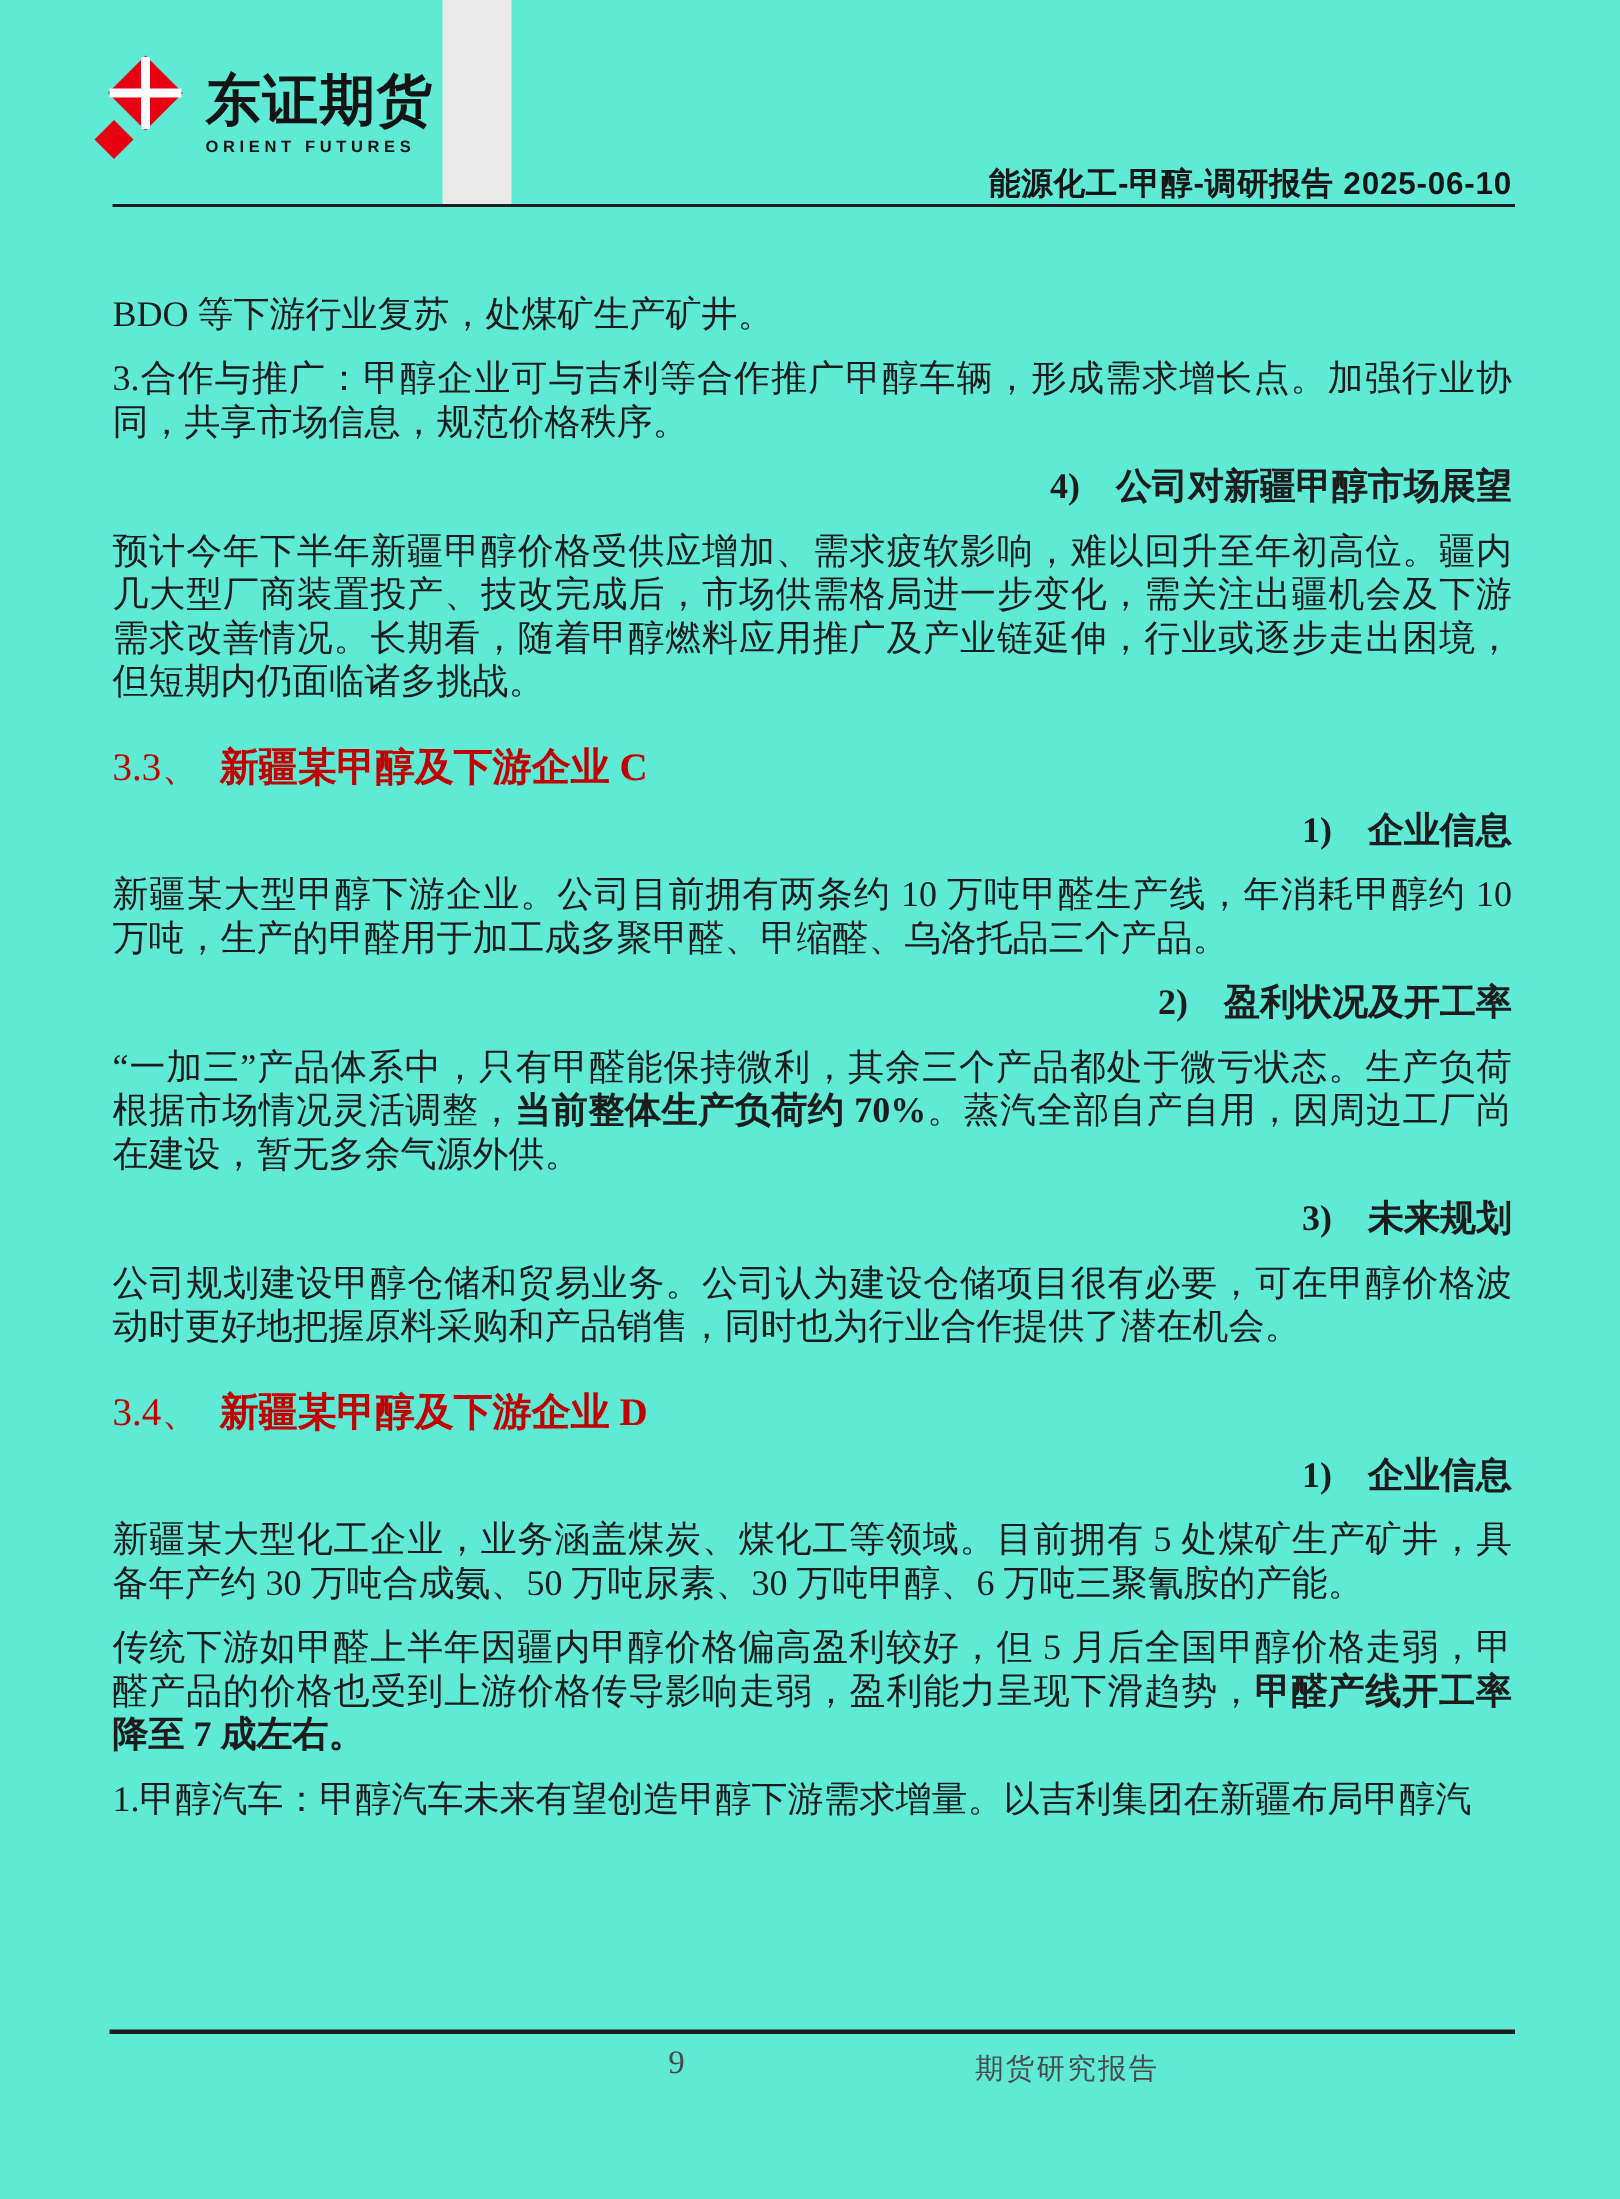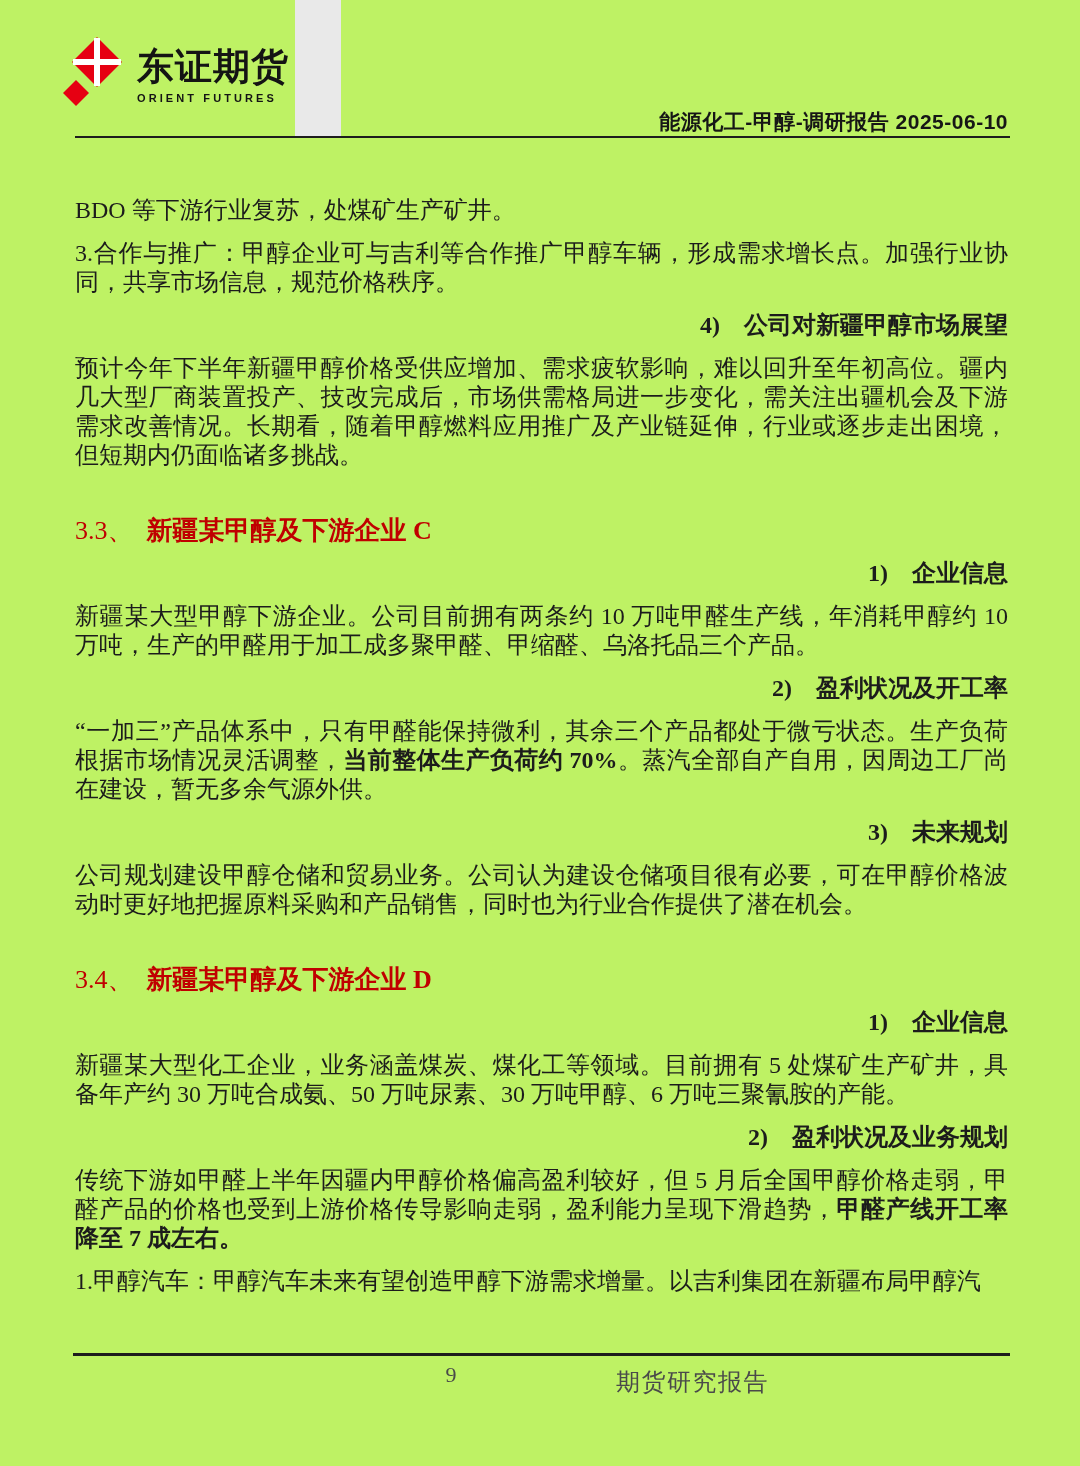--- a/index.html
+++ b/index.html
@@ -1,17 +1,17 @@
 <!DOCTYPE html>
 <html style="--brand-red: #e60012; --heading-red: #c00000;"><head>
 <meta charset="utf-8">
 <style>
   html,body { margin:0; padding:0; background:#ffffff; }
   .page {
-    position:relative; width:1080px; height:1466px; background:#bef264;
+    position:relative; width:1080px; height:1466px; background:#5eead4;
     font-family:"Liberation Serif","DejaVu Serif",serif; color:#1c1c1c;
     overflow:hidden;
   }
 
   
   .gray-band { position:absolute; left:295px; top:0; width:46px; height:137px; background:#e9e9e9; }
   .logo { position:absolute; left:62px; top:33px; display:flex; align-items:flex-start; }
   .logo-mark { flex:0 0 auto; }
   .logo-text { margin-left:15px; padding-top:15px; font-family:"Liberation Sans","DejaVu Sans",sans-serif; }
   .logo-cn { font-size:37px; font-weight:bold; color:#141414; line-height:1; letter-spacing:1px; white-space:nowrap; }
@@ -25,29 +25,29 @@
 
   
   .content {
     position:absolute; left:75px; width:933px; top:196px;
     font-size:24px; line-height:29px; text-align:justify;
   }
   .para  { margin:0 0 14px 0; }
   .para b { font-weight:bold; }
   .subhead { margin:0 0 14px 0; font-weight:bold; text-align:right; white-space:nowrap; }
   .red-head {
-    margin:44px 0 11px 0; font-size:26px; line-height:34px; font-weight:bold;
+    margin:25px 0 11px 0; font-size:26px; line-height:34px; font-weight:bold;
     color:var(--heading-red,#c00000); text-align:left; white-space:nowrap;
   }
   .red-num { font-weight:normal; margin-right:13px; }
 
   
   .footer-rule { position:absolute; left:73px; right:70px; top:1353px; height:3px; background:#1d1d1d; }
   .page-number { position:absolute; left:430px; top:1362px; width:42px; text-align:center; font-size:22px; color:#4a4a4a; }
-  .footer-label { position:absolute; left:616px; top:1366px; font-size:24px; color:#4a4a4a; letter-spacing:1.5px; white-space:nowrap; }
+  .footer-label { position:absolute; left:650px; top:1366px; font-size:19px; color:#4a4a4a; letter-spacing:1.5px; white-space:nowrap; }
 </style>
 </head>
 <body>
 
 <div class="page">
 
   <div class="gray-band"></div>
 
   <div class="logo">
     <svg class="logo-mark" width="60" height="76" viewBox="0 0 60 76" xmlns="http://www.w3.org/2000/svg">
@@ -84,21 +84,20 @@
     <p class="para"><span>“一加三”产品体系中，只有甲醛能保持微利，其余三个产品都处于微亏状态。生产负荷根据市场情况灵活调整，</span><b>当前整体生产负荷约 70%</b><span>。蒸汽全部自产自用，因周边工厂尚在建设，暂无多余气源外供。</span></p>
 
     <p class="subhead">3)　未来规划</p>
     <p class="para">公司规划建设甲醇仓储和贸易业务。公司认为建设仓储项目很有必要，可在甲醇价格波动时更好地把握原料采购和产品销售，同时也为行业合作提供了潜在机会。</p>
 
     <h2 class="red-head"><span class="red-num">3.4、</span><span>新疆某甲醇及下游企业 D</span></h2>
 
     <p class="subhead">1)　企业信息</p>
     <p class="para">新疆某大型化工企业，业务涵盖煤炭、煤化工等领域。目前拥有 5 处煤矿生产矿井，具备年产约 30 万吨合成氨、50 万吨尿素、30 万吨甲醇、6 万吨三聚氰胺的产能。</p>
 
-    <p class="subhead">2)　盈利状况及业务规划</p>
     <p class="para"><span>传统下游如甲醛上半年因疆内甲醇价格偏高盈利较好，但 5 月后全国甲醇价格走弱，甲醛产品的价格也受到上游价格传导影响走弱，盈利能力呈现下滑趋势，</span><b>甲醛产线开工率降至 7 成左右。</b></p>
 
     <p class="para">1.甲醇汽车：甲醇汽车未来有望创造甲醇下游需求增量。以吉利集团在新疆布局甲醇汽</p>
 
   </div>
 
   <div class="footer-rule"></div>
   <div class="page-number">9</div>
   <div class="footer-label">期货研究报告</div>
 

